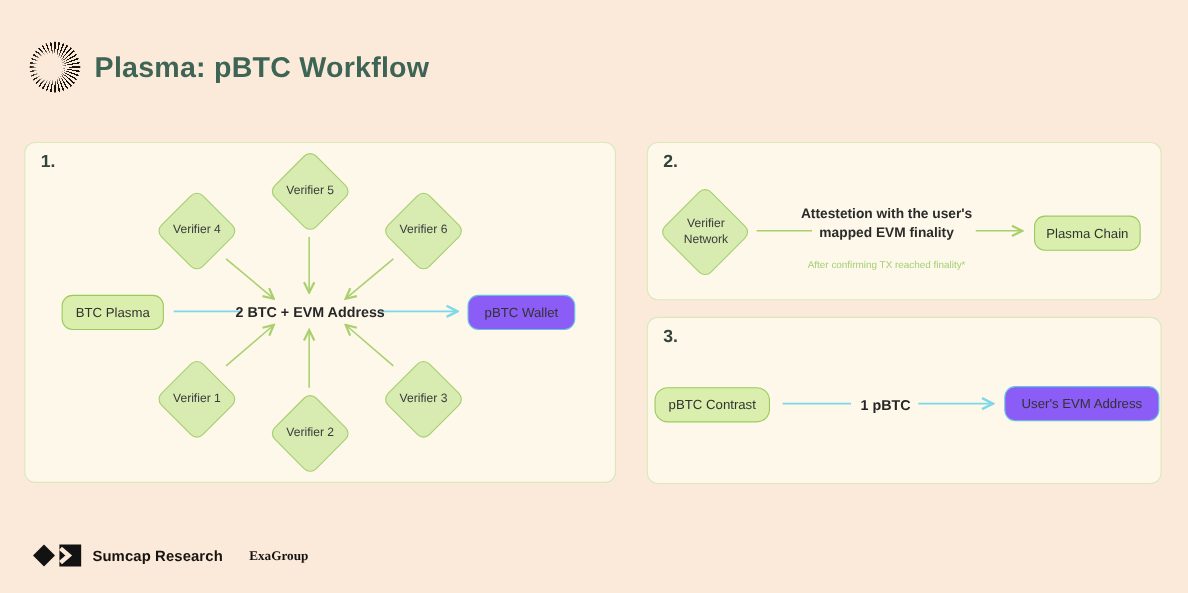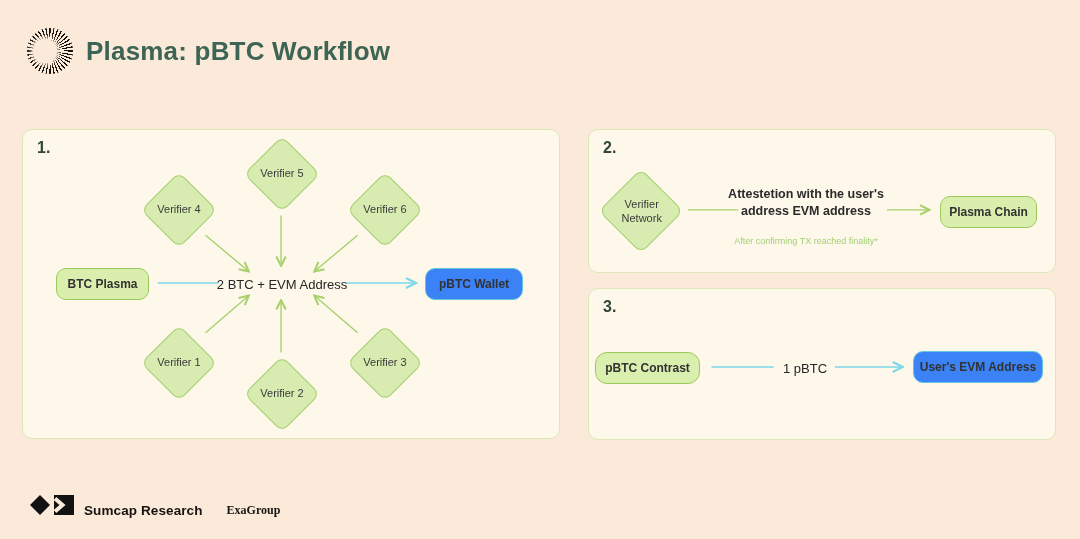--- a/index.html
+++ b/index.html
@@ -6,21 +6,21 @@
   html,body { width:1080px; height:539px; }
   body {
     font-family:"Liberation Sans", sans-serif;
     background:#fbead9;
     overflow:hidden;
     position:relative;
   }
   .canvas { position:absolute; inset:0; width:1080px; height:539px; background:#fbead9; }
 
   
-  .hdr { position:absolute; left:27px; top:28px; display:flex; align-items:center; gap:13px; }
+  .hdr { position:absolute; left:27px; top:38px; display:flex; align-items:center; gap:13px; }
   .spiral {
     width:46px; height:46px; border-radius:50%;
     background:repeating-conic-gradient(from 8deg, #17140f 0deg 3.6deg, rgba(0,0,0,0) 3.6deg 10deg);
     position:relative; flex:0 0 auto;
   }
   .spiral::after {
     content:""; position:absolute; left:14%; top:24%;
     width:52%; height:52%; border-radius:50%;
     background:#fbead9; box-shadow:0 0 4px 2px #fbead9;
   }
@@ -47,34 +47,34 @@
     position:absolute; inset:0; display:flex; align-items:center; justify-content:center;
     transform:rotate(-45deg); font-size:11px; font-weight:500; color:#3a3a3a;
     text-align:center; line-height:1.25; white-space:nowrap;
   }
   .diamond.big { width:60px; height:60px; }
   .diamond.big .dlab { white-space:normal; width:74px; left:-7px; }
 
   
   .bx {
     position:absolute; display:flex; align-items:center; justify-content:center;
-    font-size:12px; font-weight:700; color:#323232; border-radius:10px;
+    font-size:12px; font-weight:400; color:#323232; border-radius:10px;
     white-space:nowrap;
   }
   .bx.green { background:#daefad; border:1.5px solid #9cc95e; }
-  .bx.blue  { background:#3b82f6; border:1.5px solid #65c4df; }
+  .bx.blue  { background:#8b5cf6; border:1.5px solid #65c4df; }
 
-  .flow-label { position:absolute; transform:translate(-50%,-50%); font-size:13px; font-weight:400; color:#262626; white-space:nowrap; }
+  .flow-label { position:absolute; transform:translate(-50%,-50%); font-size:13px; font-weight:700; color:#262626; white-space:nowrap; }
 
   .attest { position:absolute; left:217px; top:56px; transform:translateX(-50%); text-align:center; }
   .attest .main { font-size:12.5px; font-weight:700; color:#2b2b2b; line-height:1.35; width:200px; }
   .attest .note { margin-top:16px; font-size:9px; font-weight:500; color:#a5cf75; white-space:nowrap; }
 
   
-  .ftr { position:absolute; left:30px; top:492px; display:flex; align-items:flex-end; }
+  .ftr { position:absolute; left:30px; top:492px; display:flex; align-items:center; }
   .ftr .brand1 { margin-left:10px; font-size:13.5px; font-weight:600; color:#171310; letter-spacing:.1px; }
   .ftr .brand2 { margin-left:24px; font-size:12px; font-weight:700; color:#171310;
                  font-family:"Liberation Serif", serif; }
 </style>
 </head>
 <body>
 
 <div class="canvas">
 
   <div class="hdr">
@@ -141,21 +141,21 @@
       </defs>
       <line x1="98" y1="81" x2="149" y2="81" stroke="#a9d06c" stroke-width="1.4"></line>
       <line x1="300" y1="81" x2="342" y2="81" stroke="#a9d06c" stroke-width="1.4" marker-end="url(#ag2)"></line>
     </svg>
 
     <div class="diamond big" style="left:52px; top:81px;">
       <span class="dlab">Verifier Network</span>
     </div>
 
     <div class="attest">
-      <div class="main">Attestetion with the user's address EVM address</div>
+      <div class="main">Attestetion with the user's mapped EVM finality</div>
       <div class="note">After confirming TX reached finality*</div>
     </div>
 
     <div class="bx green" style="left:351px; top:66px; width:97px; height:32px;">Plasma Chain</div>
   </section>
 
   <section class="panel panel-3">
     <div class="pnum">3.</div>
 
     <svg class="arrows" viewBox="0 0 468 152">
@@ -165,21 +165,21 @@
         </marker>
       </defs>
       <line x1="122" y1="79" x2="185" y2="79" stroke="#7ed8ea" stroke-width="1.5"></line>
       <line x1="247" y1="79" x2="315" y2="79" stroke="#7ed8ea" stroke-width="1.5" marker-end="url(#ab3)"></line>
     </svg>
 
     <div class="bx green" style="left:6px; top:63px; width:105px; height:32px;border-radius:12px;">pBTC Contrast</div>
 
     <div class="flow-label" style="left:216px; top:79px;">1 pBTC</div>
 
-    <div class="bx blue" style="left:324px; top:62px; width:130px; height:32px;text-align:center;">User's EVM Address</div>
+    <div class="bx blue" style="left:324px; top:62px; width:141px; height:32px;text-align:center;">User's EVM Address</div>
   </section>
 
   <div class="ftr">
     <svg width="44" height="26" viewBox="0 0 44 26">
       <polygon points="10,3 20,13 10,23 0,13" fill="#121212"></polygon>
       <rect x="24" y="3" width="20" height="20" fill="#121212"></rect>
       <polyline points="25,6.5 32.5,13 25,19.5" stroke="#fbead9" stroke-width="4" fill="none"></polyline>
     </svg>
     <span class="brand1">Sumcap Research</span>
     <span class="brand2">ExaGroup</span>

